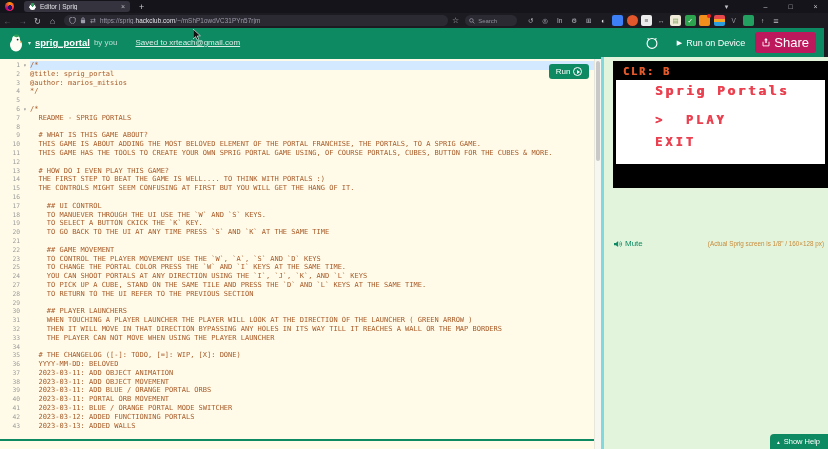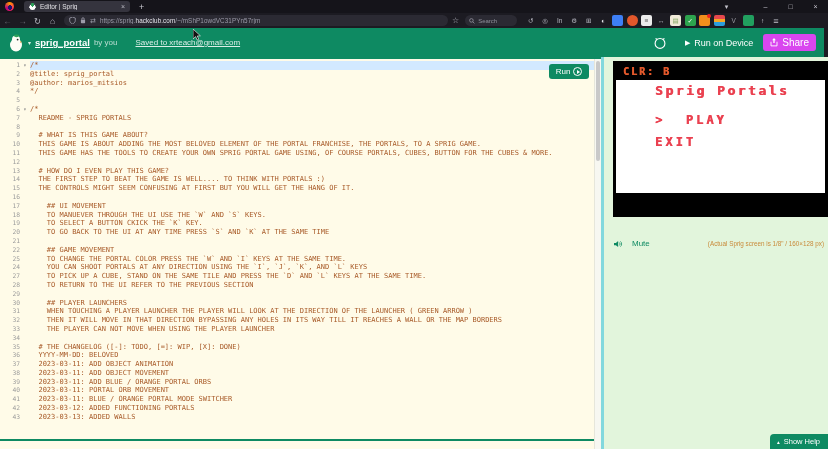--- a/index.html
+++ b/index.html
@@ -39,49 +39,49 @@
   
   .appheader { position:absolute; left:0; top:28px; right:4px; height:29px; background:#0e8a62; display:flex; align-items:center; color:#fff; }
   .mascot { margin-left:8px; flex:none; }
   .hchev { font-size:6px; color:#d9efe6; margin:0 4px; }
   .projname { font-size:9.5px; font-weight:bold; text-decoration:underline; }
   .byline { font-size:8px; color:rgba(255,255,255,.7); margin-left:4px; }
   .savedlink { font-size:8px; color:rgba(255,255,255,.85); text-decoration:underline; margin-left:18px; }
   .hright { margin-left:auto; display:flex; align-items:center; gap:10px; margin-right:8px; }
   .runondev { display:flex; align-items:center; gap:4px; font-size:9px;padding-left:8px; }
   .runondev .ply { font-size:7px; }
-  .sharebtn { background:#d946ef; border-radius:3px; padding:3px 7px; display:flex; align-items:center; gap:4px; font-size:10px; }
+  .sharebtn { background:#be185d; border-radius:3px; padding:3px 7px; display:flex; align-items:center; gap:4px; font-size:13px; }
 
   
   .main { position:absolute; left:0; top:57px; right:0; bottom:0; display:flex; }
   .editor { width:601px; background:#fffbe8; border-top:2px solid #0e8a62; position:relative; overflow:hidden; flex:none; }
   .lines { padding-top:2px; font-family:"DejaVu Sans Mono",monospace; }
   .cl { display:flex; height:8.8px; line-height:8.8px; }
   .ln { width:20px; text-align:right; color:#9b9b9b; font-size:6.3px; flex:none; }
   .fold { width:10px; text-align:center; color:#8a8a8a; font-size:5.5px; flex:none; }
   .ct { white-space:pre; color:#a85a28; font-size:7px; flex:1; overflow:hidden; }
   .cl.active .ct { background:#d2e9ff; }
   .runbtn { position:absolute; top:5px; right:12px; width:40px; height:15px; background:#0e8a62; border-radius:3px; color:#fff; font-size:8px; display:flex; align-items:center; justify-content:center; gap:3px; }
   .runbtn .circ { width:9px; height:9px; border:1px solid #fff; border-radius:50%; display:flex; align-items:center; justify-content:center; }
   .runbtn .tri { width:0; height:0; border-left:3px solid #fff; border-top:2px solid transparent; border-bottom:2px solid transparent; margin-left:1px; }
   .vscroll { position:absolute; right:0; top:0; bottom:0; width:7px; background:#f7f7f1; border-left:1px solid #e6e6db; }
   .vthumb { position:absolute; left:1px; right:1px; top:2px; height:100px; background:#c9c9c9; border-radius:3px; }
   .editor-bottomline { position:absolute; left:0; right:7px; bottom:8px; height:2px; background:#0e8a62; }
 
   .divider { width:3px; background:#82d8dd; flex:none; }
 
   .rightpanel { flex:1; background:#e2f5dc; position:relative; }
-  .gamescreen { position:absolute; left:9px; right:0; top:4px; height:156px; background:#000; }
+  .gamescreen { position:absolute; left:9px; right:0; top:4px; height:127px; background:#000; }
   .gamewhite { position:absolute; left:3px; right:3px; top:19px; bottom:24px; background:#fff; }
   .gametext { font-family:"DejaVu Sans Mono",monospace; font-weight:bold; position:absolute; white-space:pre; }
   .clrtext { left:10px; top:5px; font-size:10px; letter-spacing:2px; color:#e2592c; text-shadow:.5px 0 #e2592c; }
   .gtitle { left:42px; top:22px; font-size:13px; letter-spacing:2.5px; color:#ea4150; text-shadow:.6px 0 #ea4150; }
   .gplay { left:42px; top:52px; font-size:12px; letter-spacing:3px; color:#ea4150; text-shadow:.6px 0 #ea4150; }
   .gexit { left:42px; top:74px; font-size:12px; letter-spacing:3px; color:#ea4150; text-shadow:.6px 0 #ea4150; }
-  .muterow { position:absolute; left:10px; top:182px; display:flex; align-items:center; gap:9px; color:#0e8a62; font-size:8px; }
+  .muterow { position:absolute; left:10px; top:182px; display:flex; align-items:center; gap:2px; color:#0e8a62; font-size:8px; }
   .screennote { position:absolute; right:4px; top:183px; font-size:6.3px; color:#c98a3a; }
   .showhelp { position:absolute; right:0; bottom:0; background:#0e8a62; color:#fff; font-size:7.5px; padding:3px 8px 3px 7px; border-radius:4px 0 0 0; display:flex; align-items:center; gap:4px; }
   .showhelp .up { font-size:5.5px; }
   .cursor { position:absolute; left:193px; top:29px; z-index:50; }
 </style>
 </head>
 <body>
 
 <div class="window">
 
@@ -260,21 +260,21 @@
             <span class="ct">  THE CONTROLS MIGHT SEEM CONFUSING AT FIRST BUT YOU WILL GET THE HANG OF IT.</span>
           </div>
           <div class="cl">
             <span class="ln">16</span>
             <span class="fold"></span>
             <span class="ct"></span>
           </div>
           <div class="cl">
             <span class="ln">17</span>
             <span class="fold"></span>
-            <span class="ct">    ## UI MOVEMENT</span>
+            <span class="ct">    ## UI CONTROL</span>
           </div>
           <div class="cl">
             <span class="ln">18</span>
             <span class="fold"></span>
             <span class="ct">    TO MANUEVER THROUGH THE UI USE THE `W` AND `S` KEYS.</span>
           </div>
           <div class="cl">
             <span class="ln">19</span>
             <span class="fold"></span>
             <span class="ct">    TO SELECT A BUTTON CKICK THE `K` KEY.</span>
@@ -286,20 +286,25 @@
           </div>
           <div class="cl">
             <span class="ln">21</span>
             <span class="fold"></span>
             <span class="ct"></span>
           </div>
           <div class="cl">
             <span class="ln">22</span>
             <span class="fold"></span>
             <span class="ct">    ## GAME MOVEMENT</span>
+          </div>
+          <div class="cl">
+            <span class="ln">23</span>
+            <span class="fold"></span>
+            <span class="ct">    TO CONTROL THE PLAYER MOVEMENT USE THE `W`, `A`, `S` AND `D` KEYS</span>
           </div>
           <div class="cl">
             <span class="ln">25</span>
             <span class="fold"></span>
             <span class="ct">    TO CHANGE THE PORTAL COLOR PRESS THE `W` AND `I` KEYS AT THE SAME TIME.</span>
           </div>
           <div class="cl">
             <span class="ln">24</span>
             <span class="fold"></span>
             <span class="ct">    YOU CAN SHOOT PORTALS AT ANY DIRECTION USING THE `I`, `J`, `K`, AND `L` KEYS</span>

